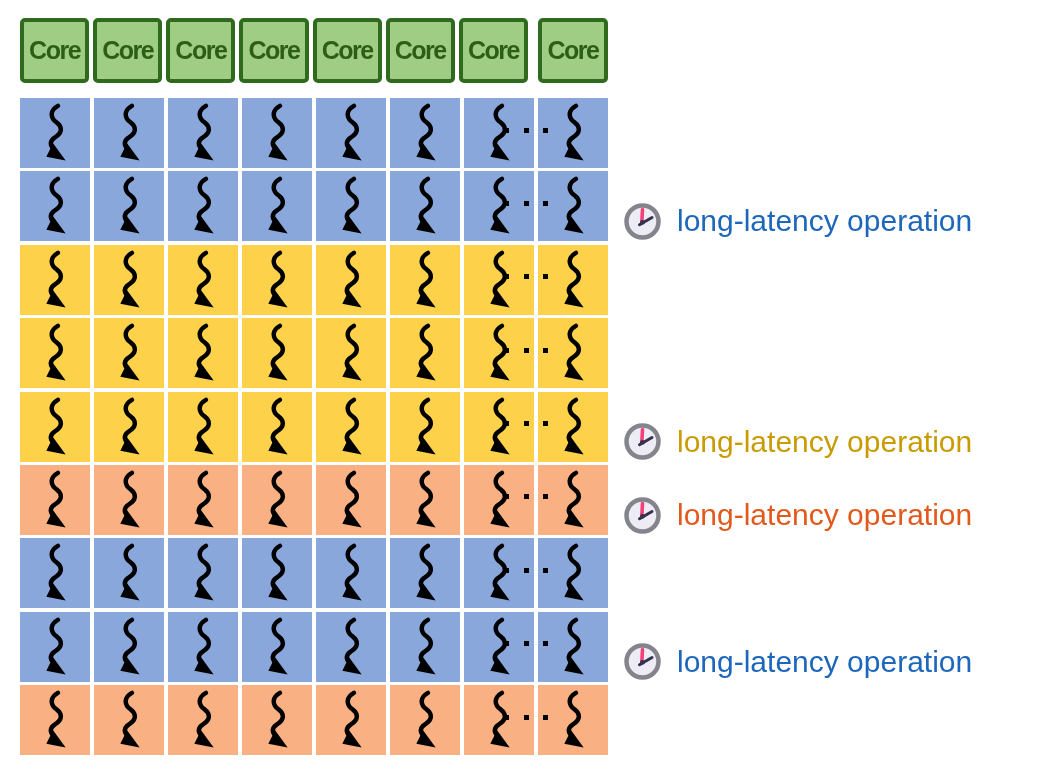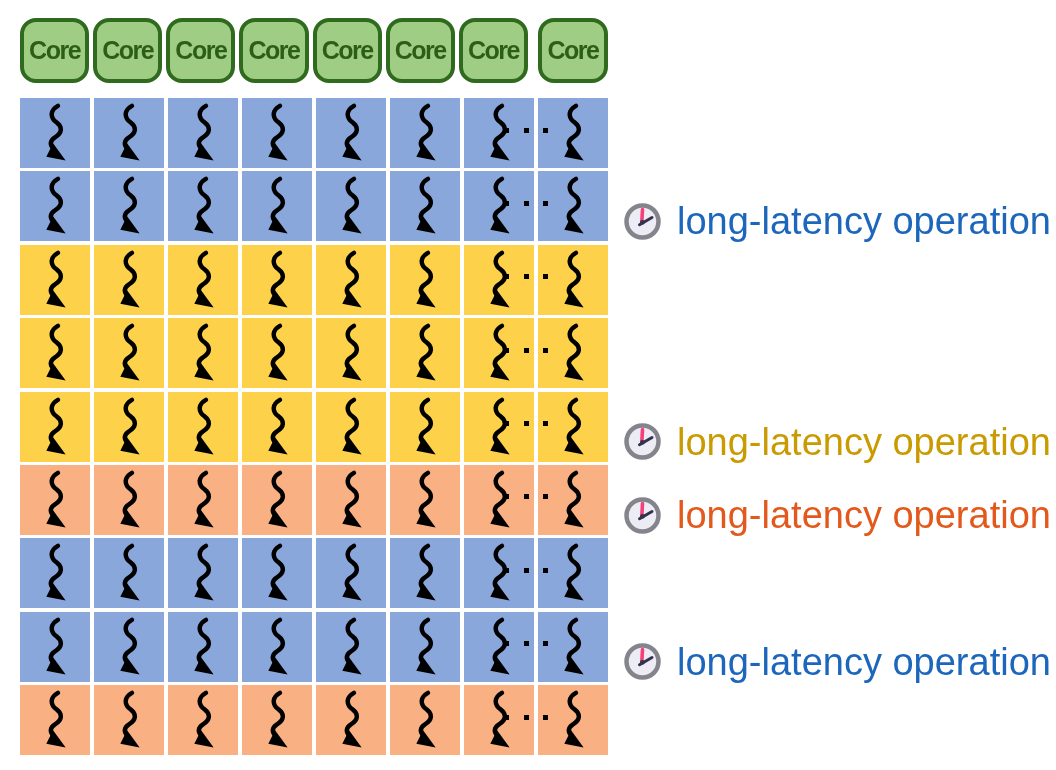--- a/index.html
+++ b/index.html
@@ -9,21 +9,21 @@
   }
 
   
   .cores-row {
     position:absolute; left:20px; top:18px; width:588px;
     display:flex; gap:4px;
   }
   .core {
     flex:1 1 auto; height:65px; box-sizing:border-box;
     border:4.5px solid var(--core-border); background:var(--core-fill);
-    border-radius:16px;
+    border-radius:5px;
     display:flex; align-items:center; justify-content:center;
     font-weight:bold; font-size:25px; letter-spacing:-1.5px;
     color:var(--core-text); overflow:hidden; white-space:nowrap;
   }
   .core:last-child { flex:0 0 70px; margin-left:6px; }
 
   
   .rows { position:absolute; left:20px; top:98px; width:588px; }
   .row {
     position:relative; height:70px; margin-bottom:3.4px;
@@ -41,21 +41,21 @@
     display:flex; justify-content:space-between; align-items:center;
     pointer-events:none;
   }
   .dot { width:5px; height:5px; background:#000; }
 
   
   .label {
     position:absolute; left:622px; height:41px;
     display:flex; align-items:center; gap:14px; white-space:nowrap;
   }
-  .label-text { font-size:38px; line-height:1; }
+  .label-text { font-size:30px; line-height:1; }
 </style>
 </head>
 <body>
 
 <div class="canvas">
   <div id="cores" class="cores-row">
   <div class="core">Core</div>
 
   <div class="core">Core</div>
 

